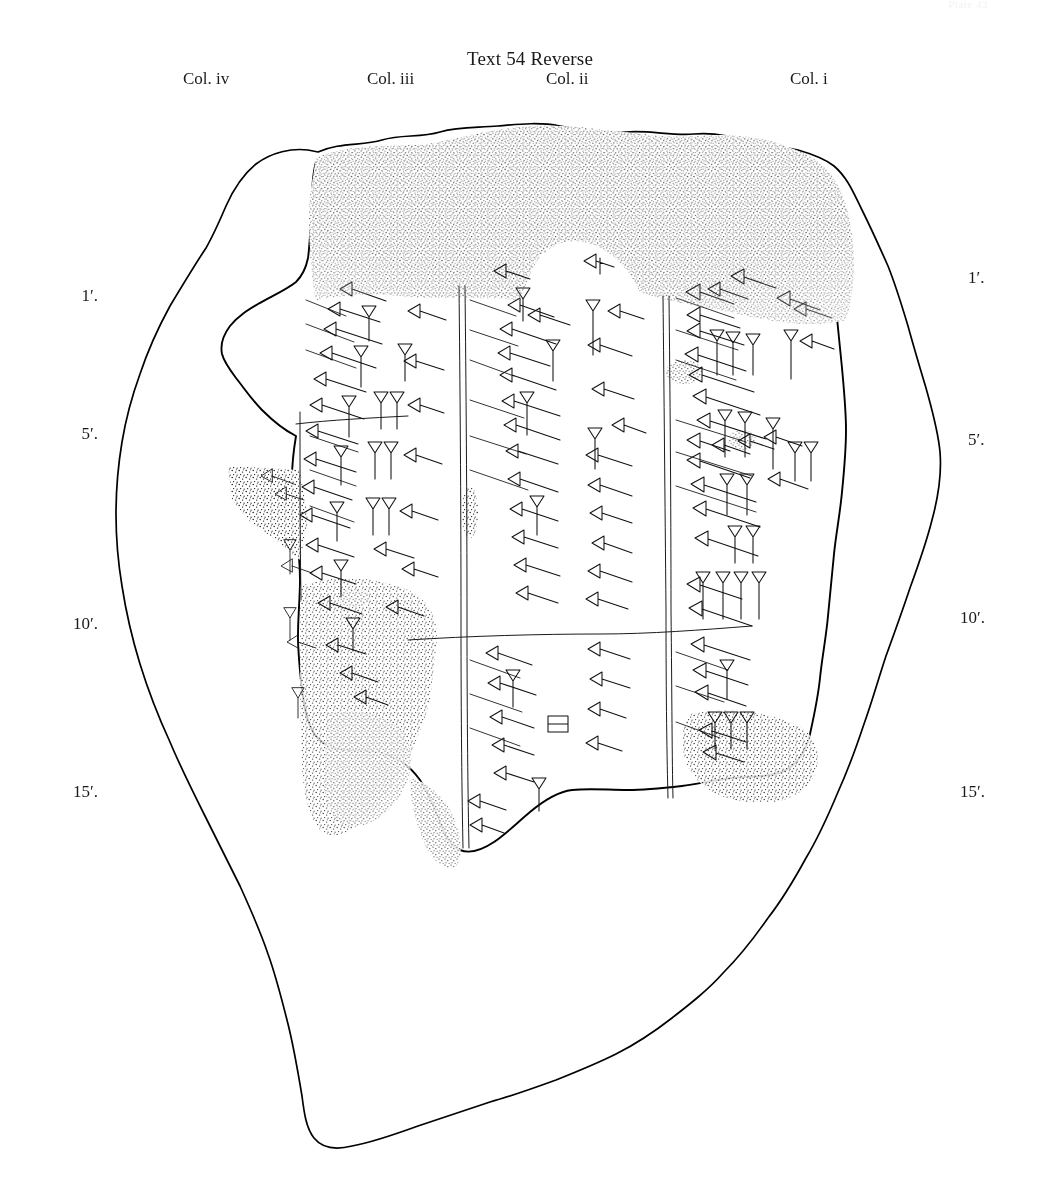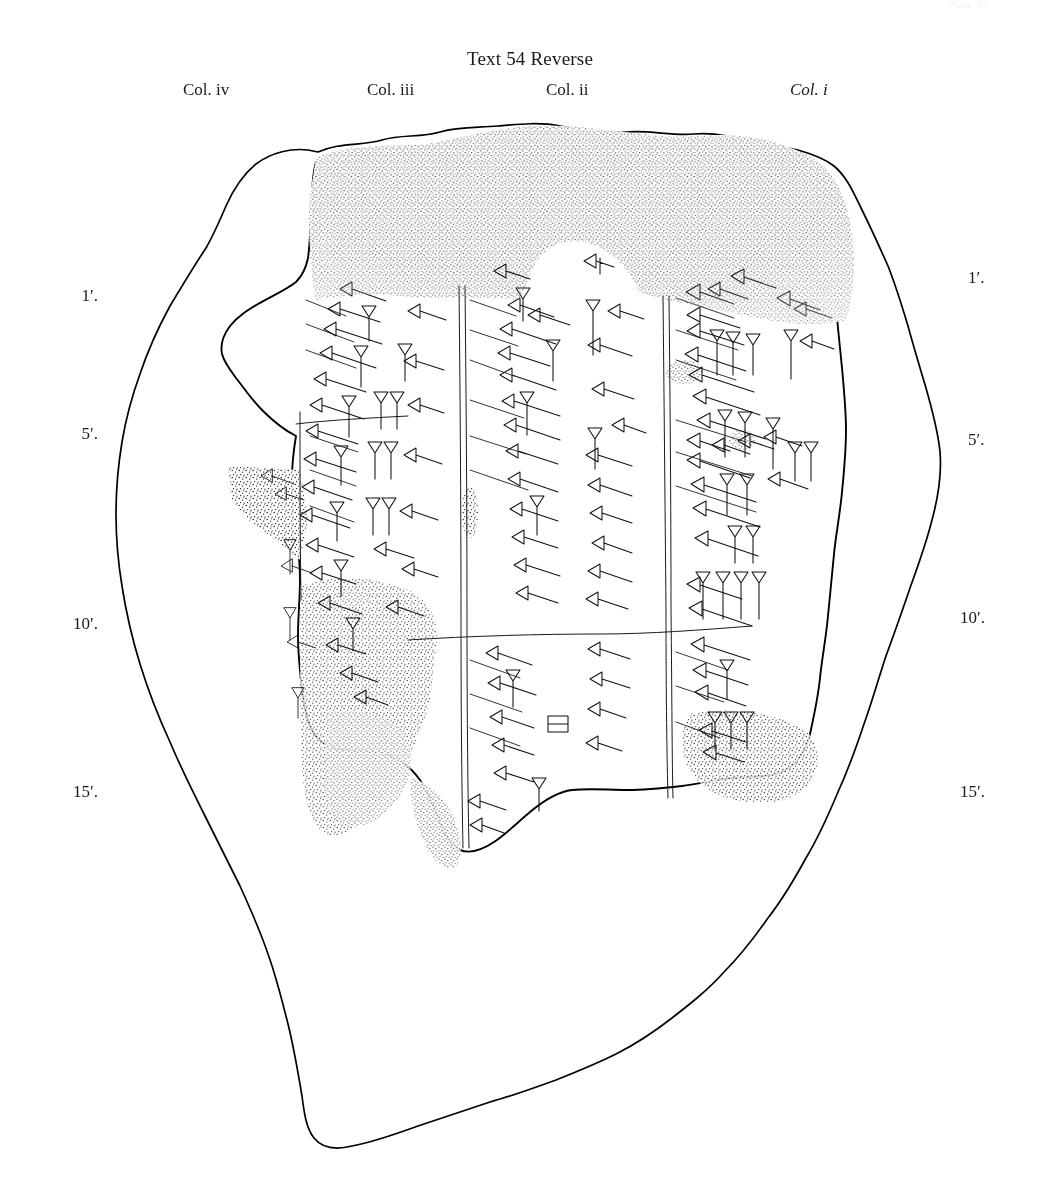--- a/index.html
+++ b/index.html
@@ -17,21 +17,21 @@
     white-space:nowrap;user-select:none;
   }
 
   .plate-title{
     position:absolute;left:0;top:48px;width:1060px;
     text-align:center;font-size:19px;letter-spacing:.2px;
     font-family:"Liberation Serif","DejaVu Serif",serif;
   }
 
   .col-label{
-    position:absolute;top:80px;font-size:17px;white-space:nowrap;
+    position:absolute;top:69px;font-size:17px;white-space:nowrap;
     font-family:"Liberation Serif","DejaVu Serif",serif;
   }
 
   .line-label{
     position:absolute;font-size:17px;white-space:nowrap;
     font-family:"Liberation Serif","DejaVu Serif",serif;
   }
   .line-label.left{text-align:right;}
   .line-label.right{text-align:left;}
 
@@ -50,21 +50,21 @@
 
 <div id="page">
 
   <div class="running-header">Plate 43</div>
 
   <div class="plate-title">Text 54 Reverse</div>
 
   <div class="col-label" style="left:183px;">Col. iv</div>
   <div class="col-label" style="left:355px;margin-left:12px;">Col. iii</div>
   <div class="col-label" style="left:546px;">Col. ii</div>
-  <div class="col-label" style="left:790px;font-style:italic;">Col. i</div>
+  <div class="col-label" style="left:790px;">Col. i</div>
 
   <div class="line-label left" style="left:38px;top:286px;width:60px;">1′.</div>
   <div class="line-label left" style="left:38px;top:424px;width:60px;">5′.</div>
   <div class="line-label left" style="left:30px;top:614px;width:68px;">10′.</div>
   <div class="line-label left" style="left:30px;top:782px;width:68px;">15′.</div>
 
   <div class="line-label right" style="left:968px;top:268px;width:68px;">1′.</div>
   <div class="line-label right" style="left:968px;top:430px;width:68px;">5′.</div>
   <div class="line-label right" style="left:960px;top:608px;width:76px;">10′.</div>
   <div class="line-label right" style="left:960px;top:782px;width:76px;">15′.</div>

